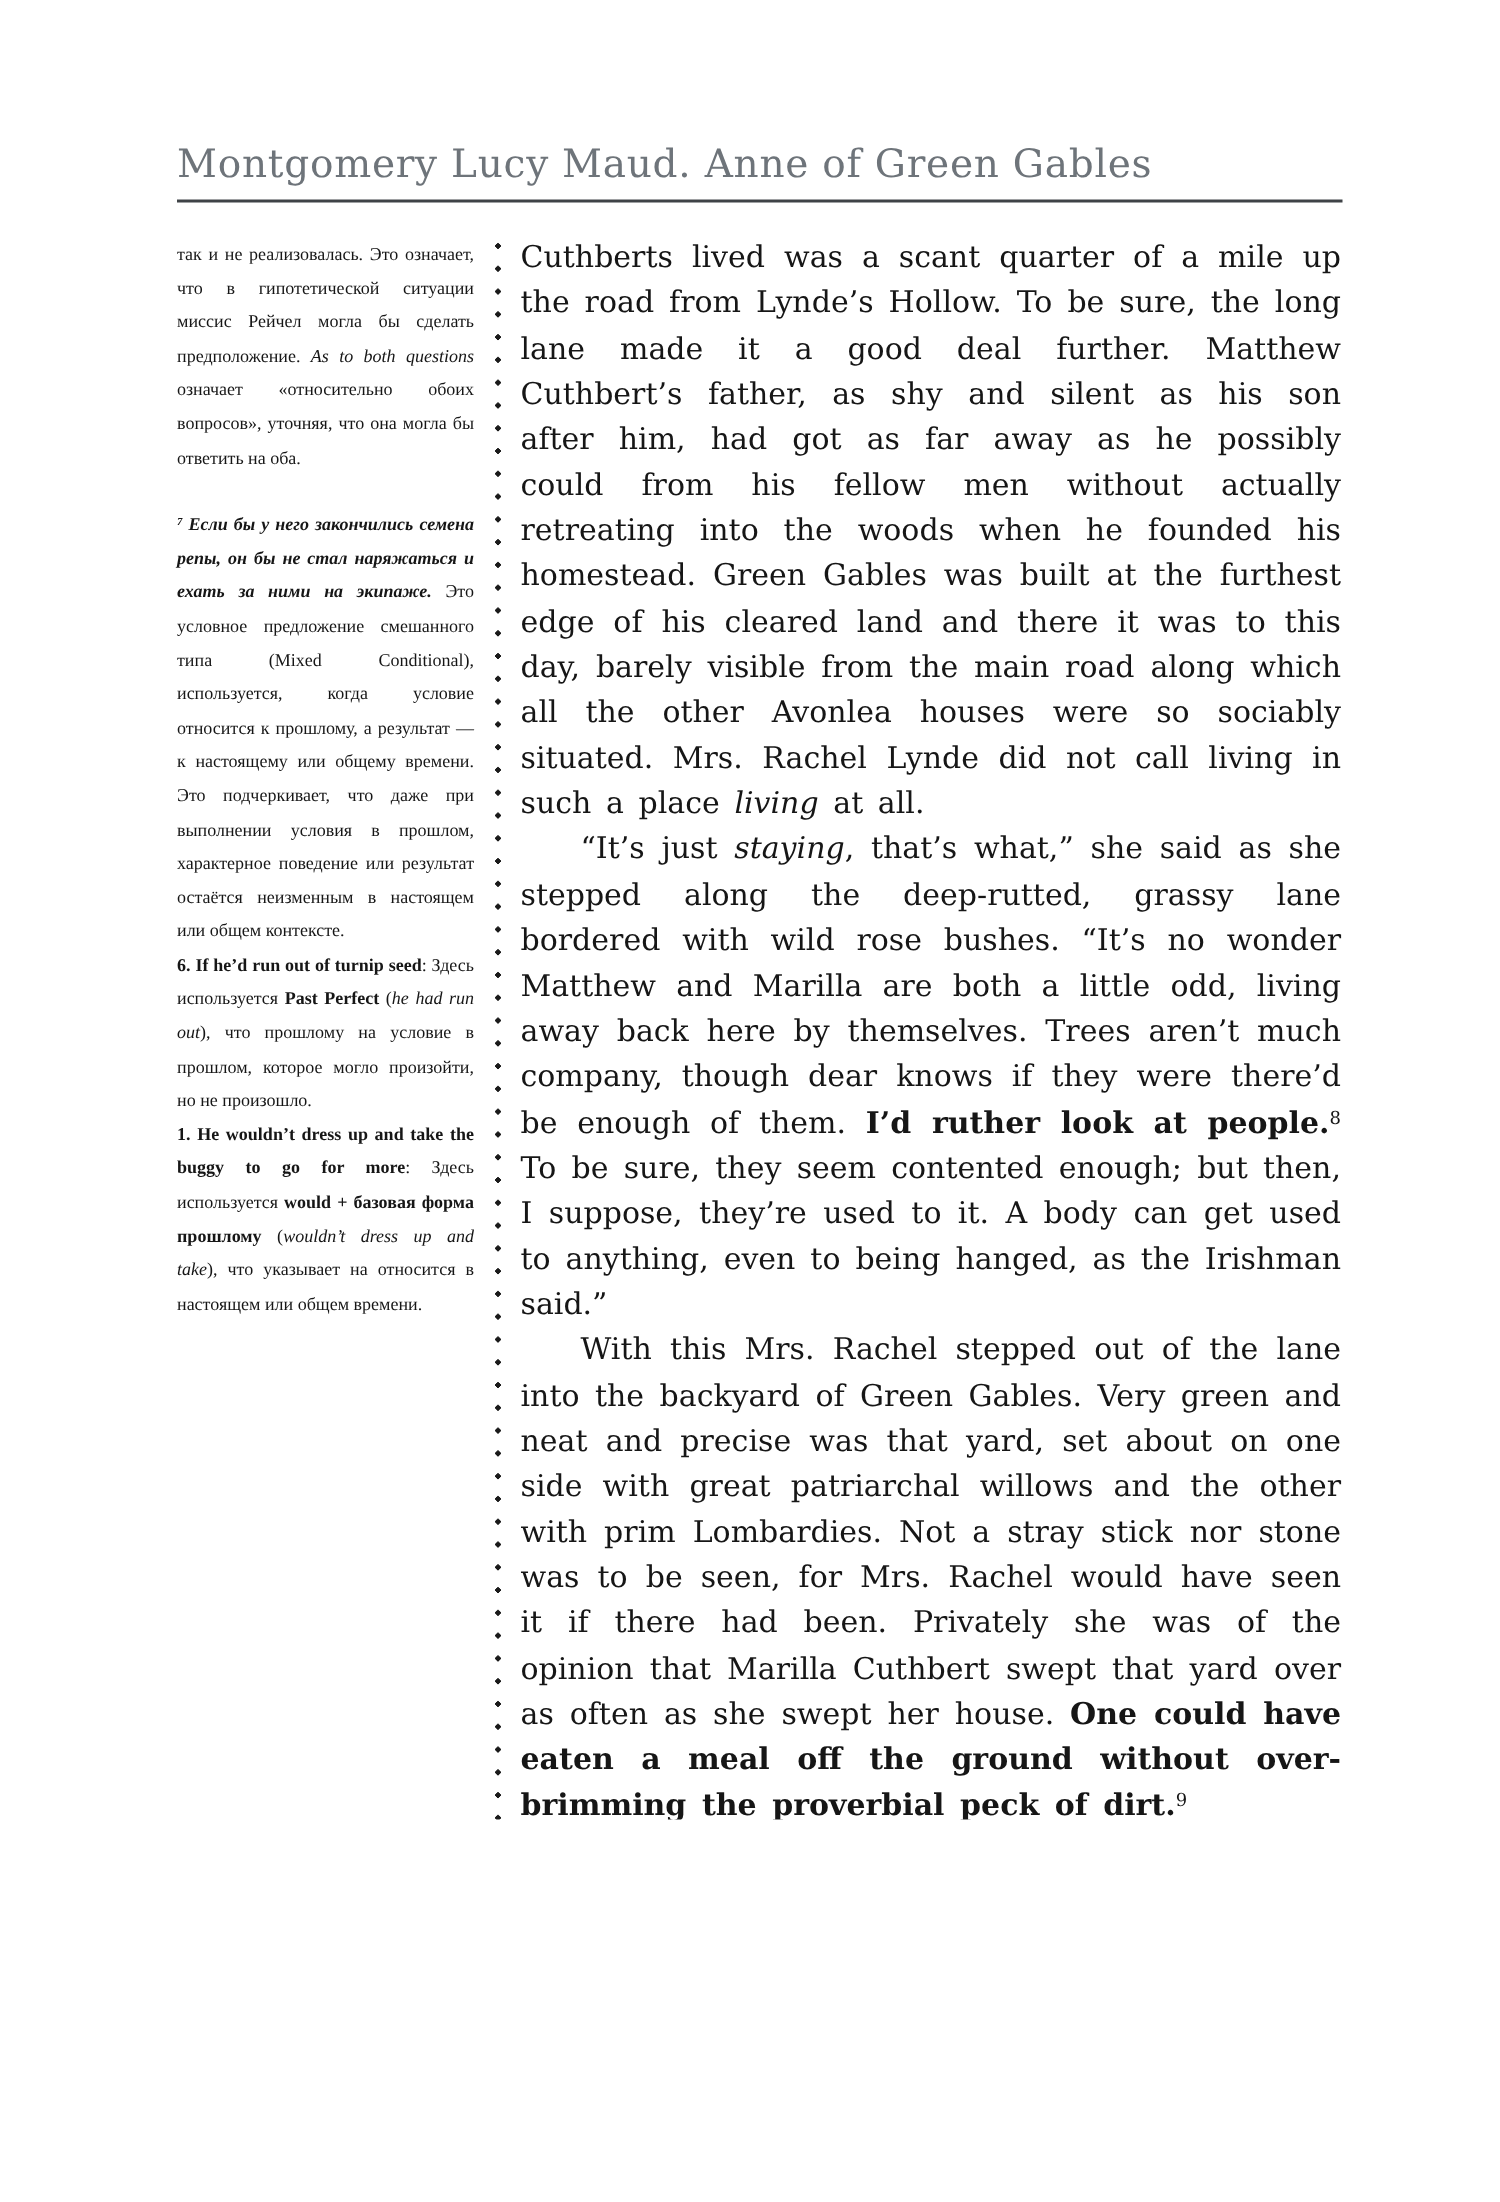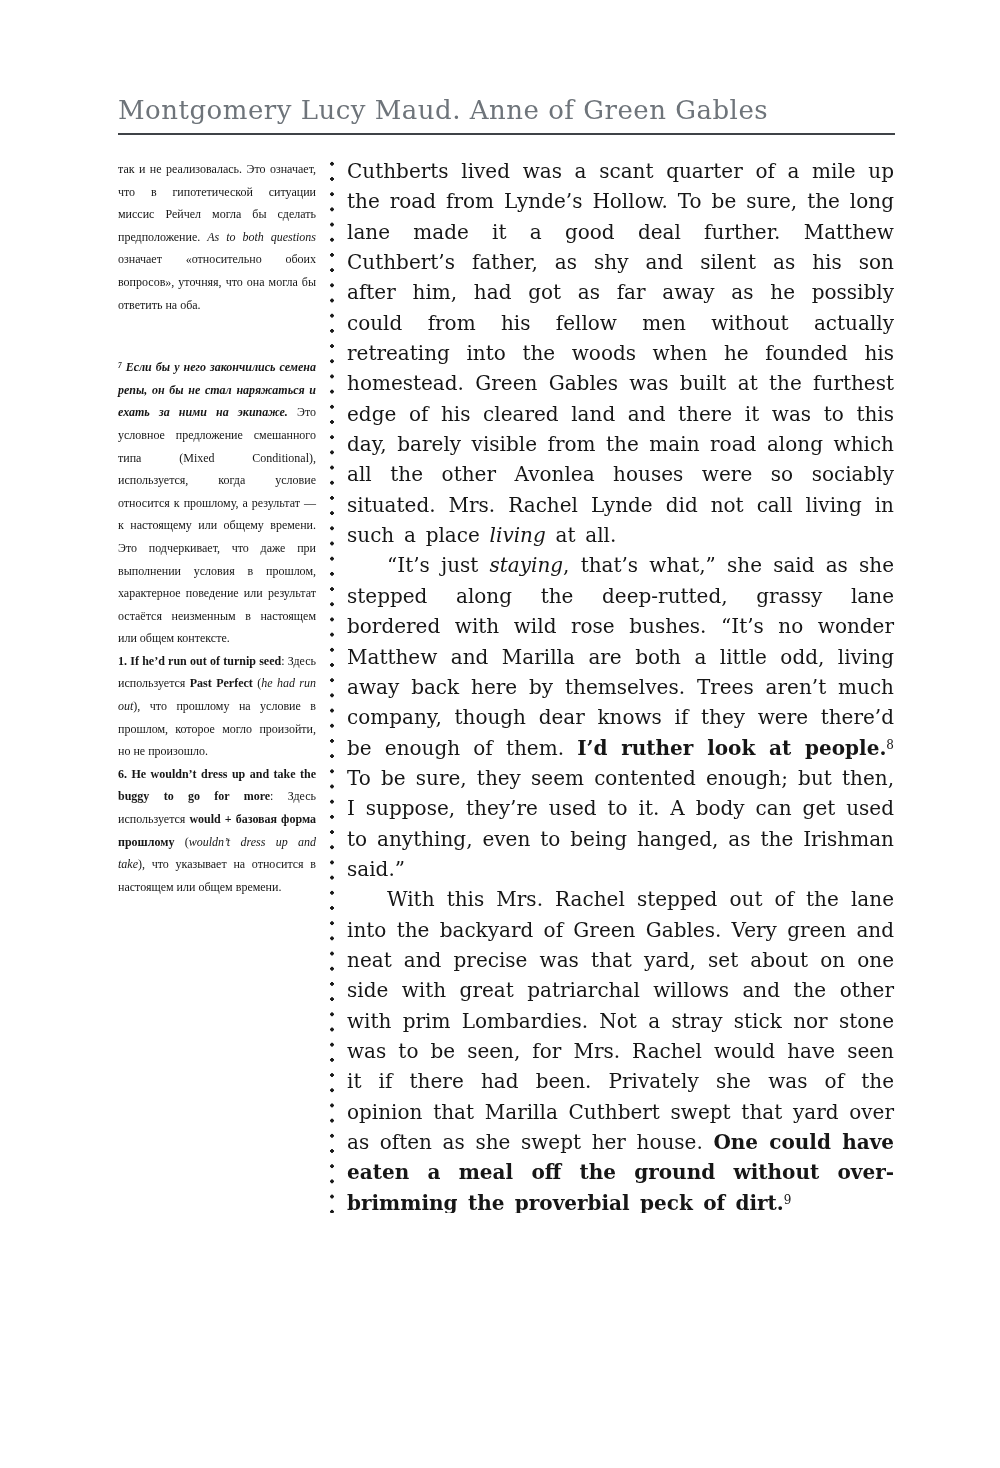--- a/index.html
+++ b/index.html
@@ -29,43 +29,43 @@
     background-image:radial-gradient(circle at 4px 4px,var(--dot) 1.7px,transparent 1.9px);
     background-size:8px 15.2px;background-repeat:repeat-y;
   }
   .right-col{
     position:absolute;left:347px;top:156px;width:547px;
     font-family:"DejaVu Serif",serif;
     font-size:20px;line-height:30.35px;text-align:justify;
     word-spacing:0.17em;
   }
   .para{margin:0;padding:0;}
-  .left-col .fn{margin-top:40px;}
+  .left-col .fn{margin-top:22px;}
   .right-col .indent{text-indent:40px;}
   .b{font-weight:bold;}
   .i{font-style:italic;}
   .sup{font-size:60%;position:relative;top:-0.5em;line-height:0;letter-spacing:0;}
   .fn-rule{position:absolute;left:347px;top:1324px;width:546px;height:2px;background:var(--fnrule);}
   .page-number{
     position:absolute;left:117px;top:1336px;
     font-size:34px;line-height:40px;color:var(--text);
     font-family:"DejaVu Serif",serif;
   }
 </style>
 </head>
 <body>
 
 <div class="page">
   <div class="running-head">Montgomery Lucy Maud. Anne of Green Gables</div>
   <div class="head-rule"></div>
   <div class="left-col">
       <p class="para"><span>так и не реализова­лась. Это означает, что в гипотетической ситуации миссис Рей­чел могла бы сделать предположение. </span><span class="i">As to both questions</span><span> означает «относитель­но обоих вопросов», уточняя, что она могла бы ответить на оба.</span></p>
       <p class="para fn"><span class="sup b i">7</span><span class="b i"> Если бы у него закончились семена репы, он бы не стал наряжаться и ехать за ними на экипаже. </span><span>Это условное предложе­ние смешанного типа (Mixed Conditional), используется, когда условие относится к прошлому, а резуль­тат — к настоящему или общему времени. Это подчеркивает, что даже при выполнении условия в прошлом, характерное пове­дение или результат остаётся неизменным в настоящем или общем контексте.</span></p>
-      <p class="para"><span class="b">1. If he’d run out of turnip seed</span><span>: Здесь используется </span><span class="b">Past Perfect</span><span> (</span><span class="i">he had run out</span><span>), что прошлому на условие в прошлом, ко­торое могло произойти, но не произошло.</span></p>
-      <p class="para"><span class="b">6. He wouldn’t dress up and take the buggy to go for more</span><span>: Здесь используется </span><span class="b">would + базовая форма прошлому</span><span> (</span><span class="i">wouldn’t dress up and take</span><span>), что указывает на относится в настоящем или общем времени.</span></p>
+      <p class="para"><span class="b">6. If he’d run out of turnip seed</span><span>: Здесь используется </span><span class="b">Past Perfect</span><span> (</span><span class="i">he had run out</span><span>), что прошлому на условие в прошлом, ко­торое могло произойти, но не произошло.</span></p>
+      <p class="para"><span class="b">1. He wouldn’t dress up and take the buggy to go for more</span><span>: Здесь используется </span><span class="b">would + базовая форма прошлому</span><span> (</span><span class="i">wouldn’t dress up and take</span><span>), что указывает на относится в настоящем или общем времени.</span></p>
     </div>
   <div class="divider"></div>
   <div class="right-col">
       <p class="para"><span>Cuthberts lived was a scant quarter of a mile up the road from Lynde’s Hollow. To be sure, the long lane made it a good deal further. Matthew Cuthbert’s father, as shy and silent as his son after him, had got as far away as he possibly could from his fellow men without actually retreating into the woods when he founded his homestead. Green Gables was built at the furthest edge of his cleared land and there it was to this day, barely visible from the main road along which all the other Avonlea houses were so sociably situated. Mrs. Rachel Lynde did not call living in such a place </span><span class="i">living</span><span> at all.</span></p>
       <p class="para indent"><span>“It’s just </span><span class="i">staying</span><span>, that’s what,” she said as she stepped along the deep-rutted, grassy lane bordered with wild rose bushes. “It’s no wonder Matthew and Marilla are both a little odd, living away back here by them­selves. Trees aren’t much company, though dear knows if they were there’d be enough of them. </span><span class="b">I’d ruther look at people.</span><span class="sup">8</span><span> To be sure, they seem contented enough; but then, I suppose, they’re used to it. A body can get used to anything, even to being hanged, as the Irishman said.”</span></p>
       <p class="para indent"><span>With this Mrs. Rachel stepped out of the lane into the backyard of Green Gables. Very green and neat and precise was that yard, set about on one side with great patriarchal willows and the other with prim Lombardies. Not a stray stick nor stone was to be seen, for Mrs. Rachel would have seen it if there had been. Privately she was of the opinion that Marilla Cuthbert swept that yard over as often as she swept her house. </span><span class="b">One could have eaten a meal off the ground without over-brimming the proverbial peck of dirt.</span><span class="sup">9</span></p>
     </div>
   <div class="fn-rule"></div>
   <div class="page-number">6</div>
 </div>

